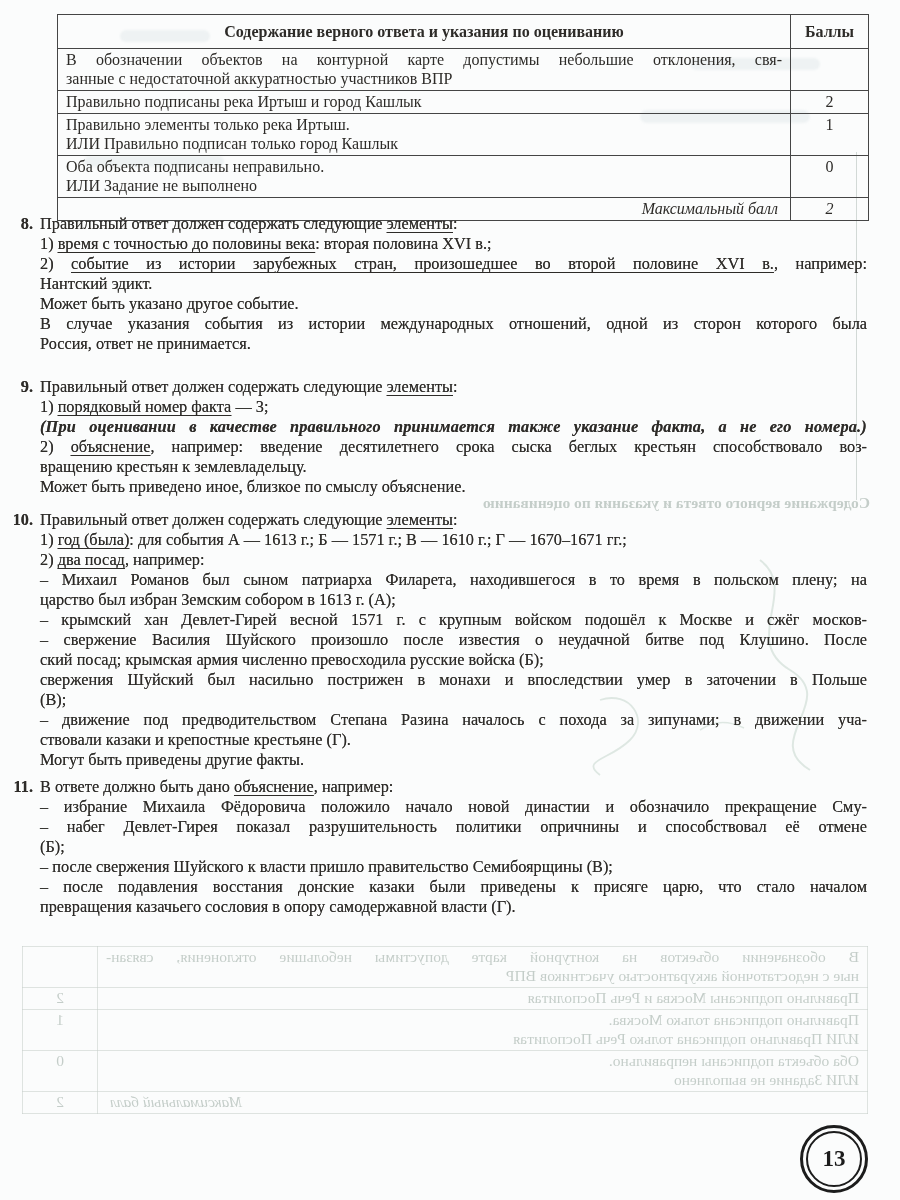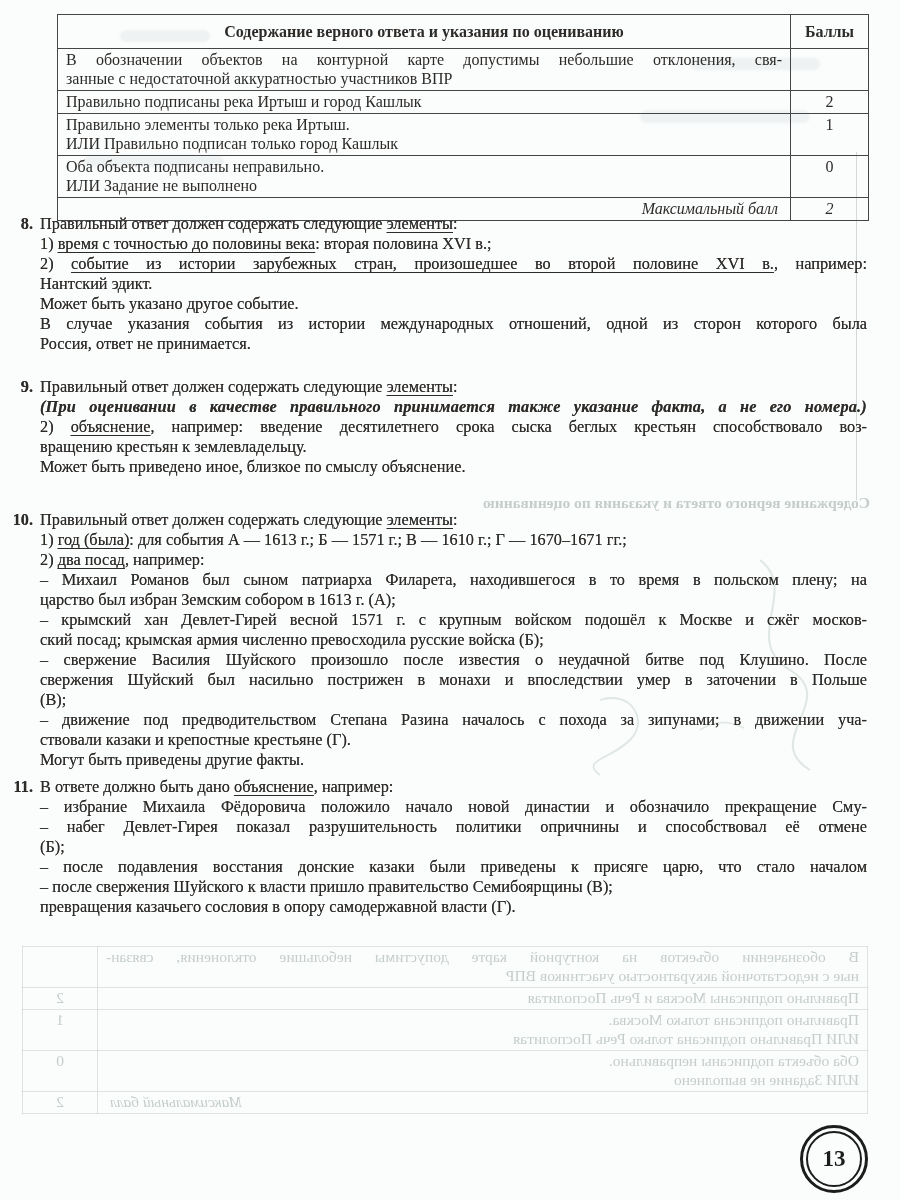--- a/index.html
+++ b/index.html
@@ -171,53 +171,54 @@
         <div class="ln"><span>Нантский эдикт.</span></div>
         <div class="ln"><span>Может быть указано другое событие.</span></div>
         <div class="ln full"><span>В случае указания события из истории международных отношений, одной из сторон которого была</span></div>
         <div class="ln"><span>Россия, ответ не принимается.</span></div>
       </div>
   </div>
   <div class="item" style="top: 377px;">
     <span class="num">9.</span>
     <div class="body">
         <div class="ln"><span>Правильный ответ должен содержать следующие </span><span class="u">элементы</span><span>:</span></div>
+        <div class="ln"><span>1) </span><span class="u">порядковый номер факта</span><span> — 3;</span></div>
         <div class="ln full"><span class="bi">(При оценивании в качестве правильного принимается также указание факта, а не его номера.)</span></div>
         <div class="ln full"><span>2) </span><span class="u">объяснение</span><span>, например: введение десятилетнего срока сыска беглых крестьян способствовало воз-</span></div>
         <div class="ln"><span>вращению крестьян к землевладельцу.</span></div>
         <div class="ln"><span>Может быть приведено иное, близкое по смыслу объяснение.</span></div>
       </div>
   </div>
   <div class="item" style="top: 510px;">
     <span class="num">10.</span>
     <div class="body">
         <div class="ln"><span>Правильный ответ должен содержать следующие </span><span class="u">элементы</span><span>:</span></div>
         <div class="ln"><span>1) </span><span class="u">год (была)</span><span>: для события А — 1613 г.; Б — 1571 г.; В — 1610 г.; Г — 1670–1671 гг.;</span></div>
         <div class="ln"><span>2) </span><span class="u">два посад</span><span>, например:</span></div>
         <div class="ln full"><span>– Михаил Романов был сыном патриарха Филарета, находившегося в то время в польском плену; на</span></div>
         <div class="ln"><span>царство был избран Земским собором в 1613 г. (А);</span></div>
         <div class="ln full"><span>– крымский хан Девлет-Гирей весной 1571 г. с крупным войском подошёл к Москве и сжёг москов-</span></div>
+        <div class="ln full"><span>– свержение Василия Шуйского произошло после известия о неудачной битве под Клушино. После</span></div>
         <div class="ln"><span>ский посад; крымская армия численно превосходила русские войска (Б);</span></div>
-        <div class="ln full"><span>– свержение Василия Шуйского произошло после известия о неудачной битве под Клушино. После</span></div>
         <div class="ln full"><span>свержения Шуйский был насильно пострижен в монахи и впоследствии умер в заточении в Польше</span></div>
         <div class="ln"><span>(В);</span></div>
         <div class="ln full"><span>– движение под предводительством Степана Разина началось с похода за зипунами; в движении уча-</span></div>
         <div class="ln"><span>ствовали казаки и крепостные крестьяне (Г).</span></div>
         <div class="ln"><span>Могут быть приведены другие факты.</span></div>
       </div>
   </div>
   <div class="item" style="top: 777px;">
     <span class="num">11.</span>
     <div class="body">
         <div class="ln"><span>В ответе должно быть дано </span><span class="u">объяснение</span><span>, например:</span></div>
         <div class="ln full"><span>– избрание Михаила Фёдоровича положило начало новой династии и обозначило прекращение Сму-</span></div>
         <div class="ln full"><span>– набег Девлет-Гирея показал разрушительность политики опричнины и способствовал её отмене</span></div>
         <div class="ln"><span>(Б);</span></div>
+        <div class="ln"><span>– после свержения Шуйского к власти пришло правительство Семибоярщины (В);</span></div>
         <div class="ln full"><span>– после подавления восстания донские казаки были приведены к присяге царю, что стало началом</span></div>
-        <div class="ln"><span>– после свержения Шуйского к власти пришло правительство Семибоярщины (В);</span></div>
         <div class="ln"><span>превращения казачьего сословия в опору самодержавной власти (Г).</span></div>
       </div>
   </div>
 
   <div id="page-badge">
     <span class="pg">13</span>
   </div>
 
 </div>
 

